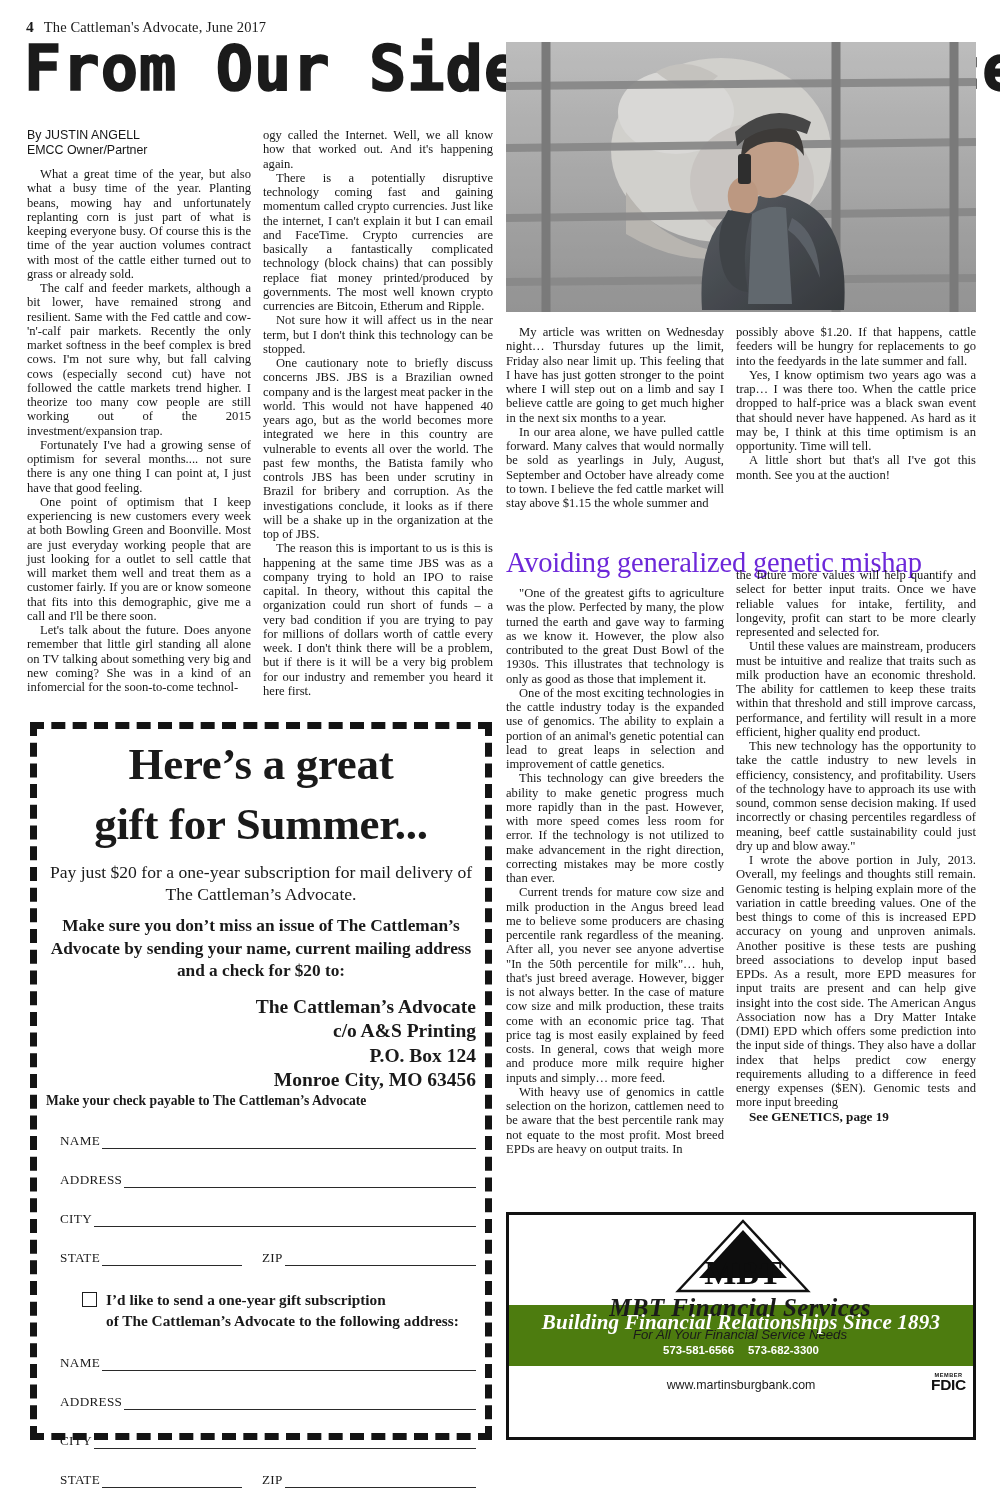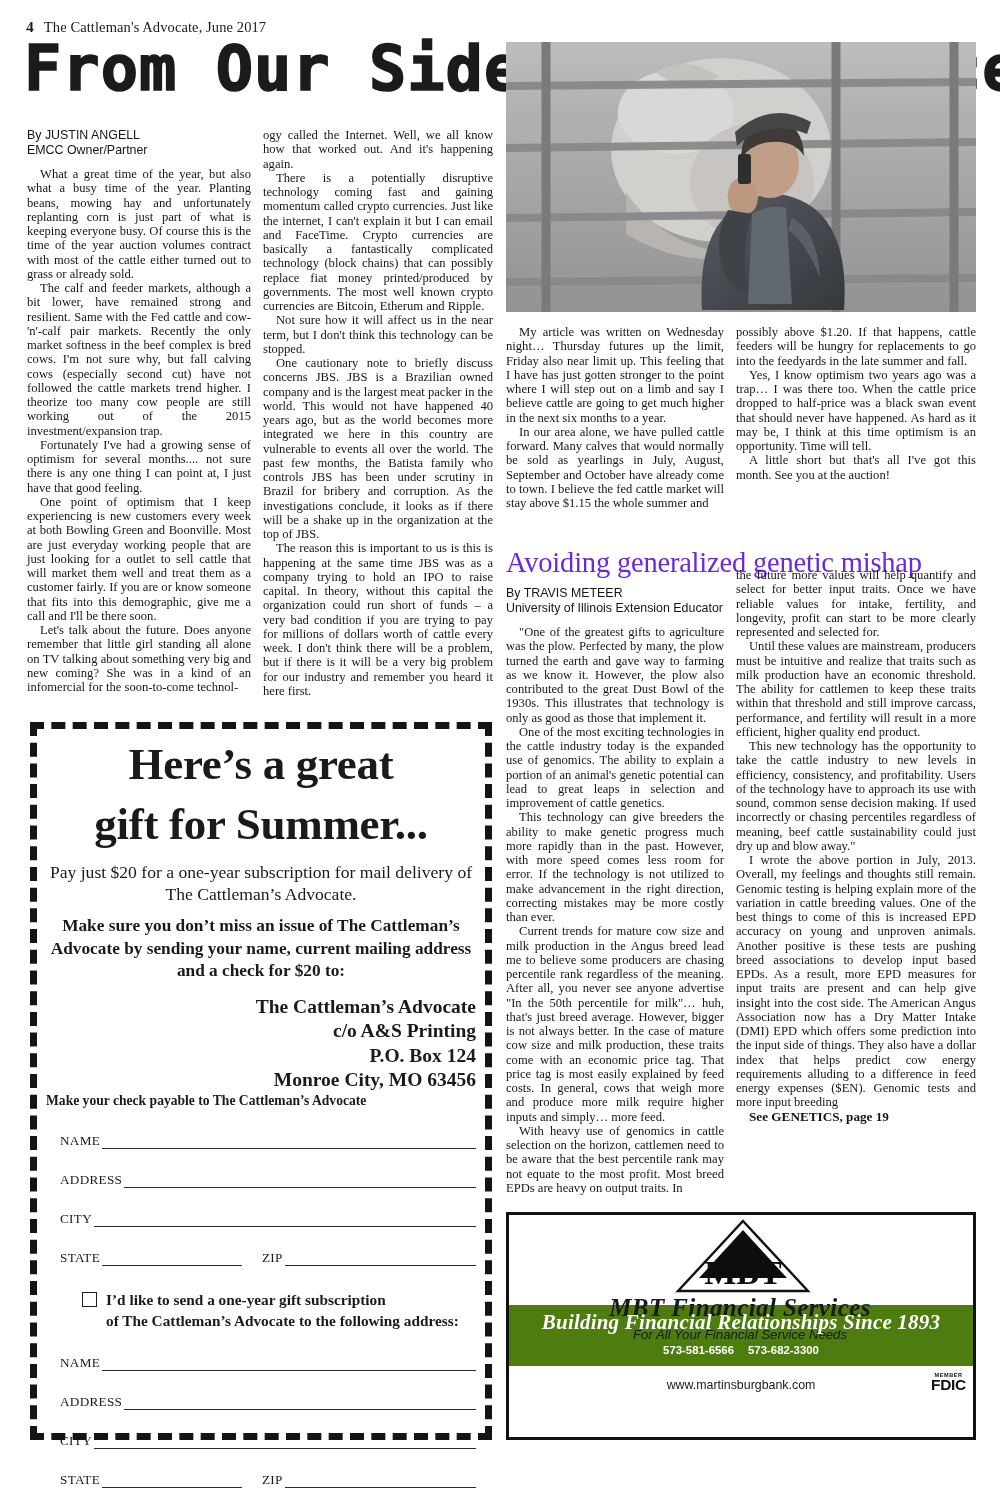--- a/index.html
+++ b/index.html
@@ -309,24 +309,20 @@
 
 <div class="col" id="a1c4">
   <p class="noind">possibly above $1.20. If that happens, cattle feeders will be hungry for replacements to go into the feedyards in the late summer and fall.</p>
   <p>Yes, I know optimism two years ago was a trap… I was there too. When the cattle price dropped to half-price was a black swan event that should never have happened. As hard as it may be, I think at this time optimism is an opportunity. Time will tell.</p>
   <p>A little short but that's all I've got this month. See you at the auction!</p>
 </div>
 
 <div class="headline2">Avoiding generalized genetic mishap</div>
 
 <div class="col" id="a2c1">
-  <div class="byline">
-    <span class="l1">By TRAVIS METEER</span>
-    <span class="l2">University of Illinois Extension Educator</span>
-  </div>
   <p>"One of the greatest gifts to agriculture was the plow. Perfected by many, the plow turned the earth and gave way to farming as we know it. However, the plow also contributed to the great Dust Bowl of the 1930s. This illustrates that technology is only as good as those that implement it.</p>
   <p>One of the most exciting technologies in the cattle industry today is the expanded use of genomics. The ability to explain a portion of an animal's genetic potential can lead to great leaps in selection and improvement of cattle genetics.</p>
   <p>This technology can give breeders the ability to make genetic progress much more rapidly than in the past. However, with more speed comes less room for error. If the technology is not utilized to make advancement in the right direction, correcting mistakes may be more costly than ever.</p>
   <p>Current trends for mature cow size and milk production in the Angus breed lead me to believe some producers are chasing percentile rank regardless of the meaning. After all, you never see anyone advertise "In the 50th percentile for milk"… huh, that's just breed average. However, bigger is not always better. In the case of mature cow size and milk production, these traits come with an economic price tag. That price tag is most easily explained by feed costs. In general, cows that weigh more and produce more milk require higher inputs and simply… more feed.</p>
   <p>With heavy use of genomics in cattle selection on the horizon, cattlemen need to be aware that the best percentile rank may not equate to the most profit. Most breed EPDs are heavy on output traits. In</p>
 </div>
 
 <div class="col" id="a2c2">
   <p class="noind">the future more values will help quantify and select for better input traits. Once we have reliable values for intake, fertility, and longevity, profit can start to be more clearly represented and selected for.</p>
   <p>Until these values are mainstream, producers must be intuitive and realize that traits such as milk production have an economic threshold. The ability for cattlemen to keep these traits within that threshold and still improve carcass, performance, and fertility will result in a more efficient, higher quality end product.</p>

